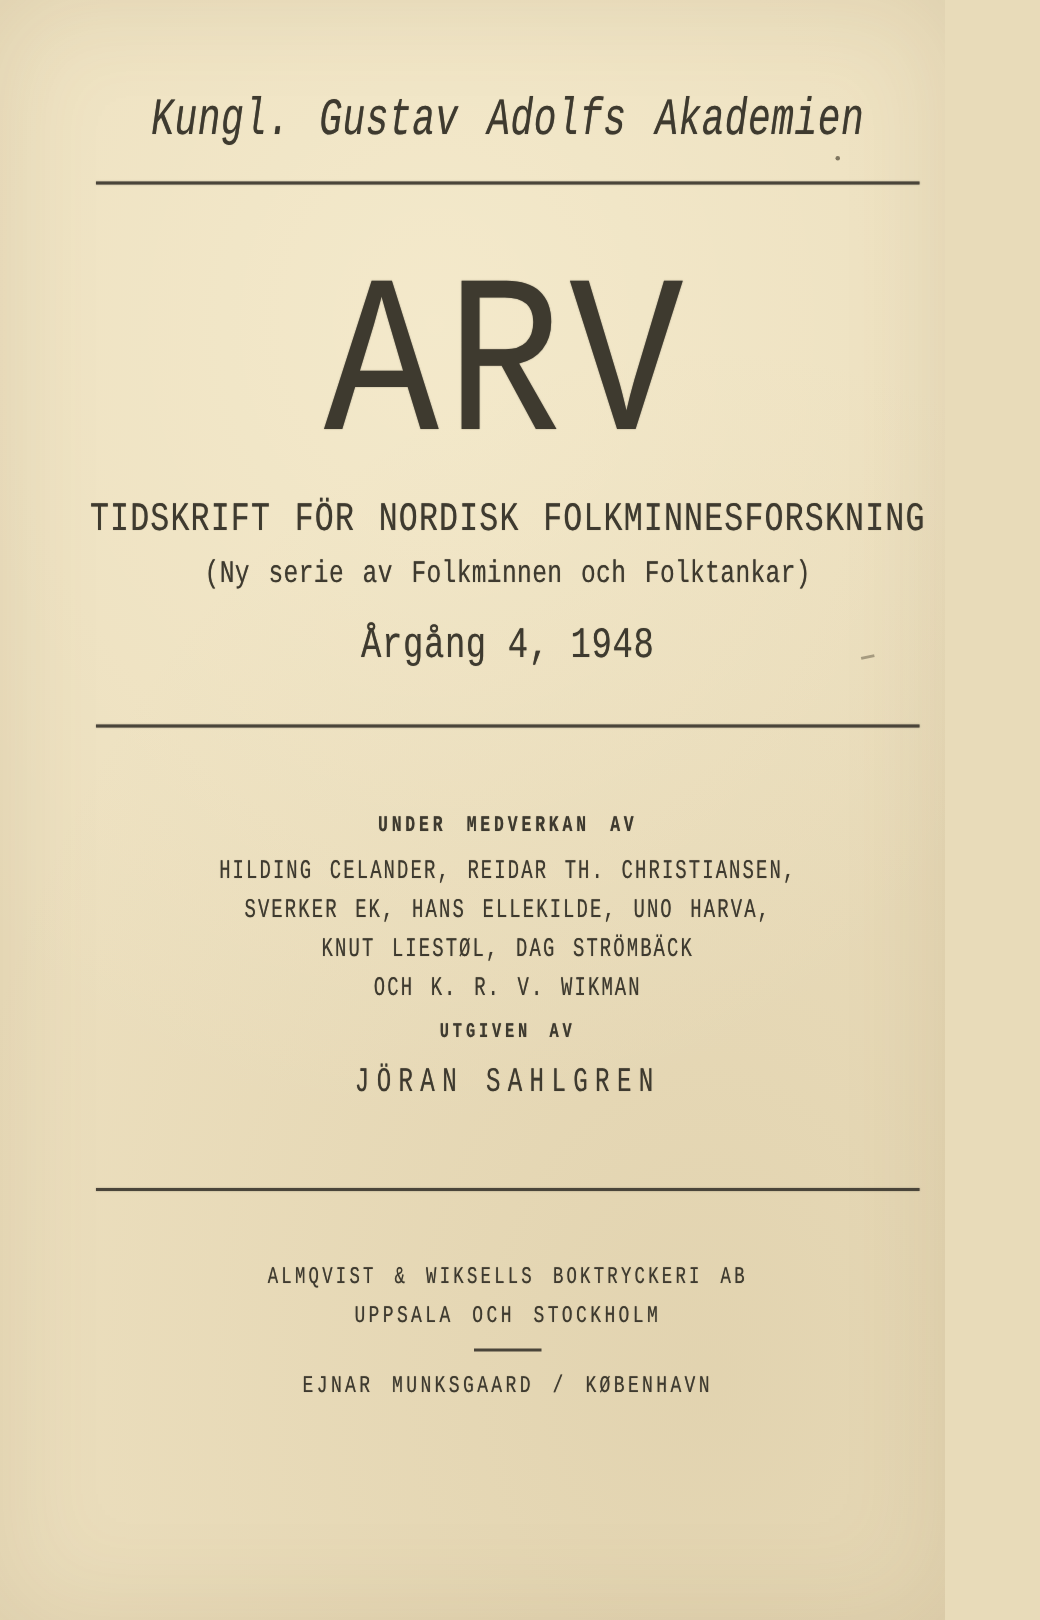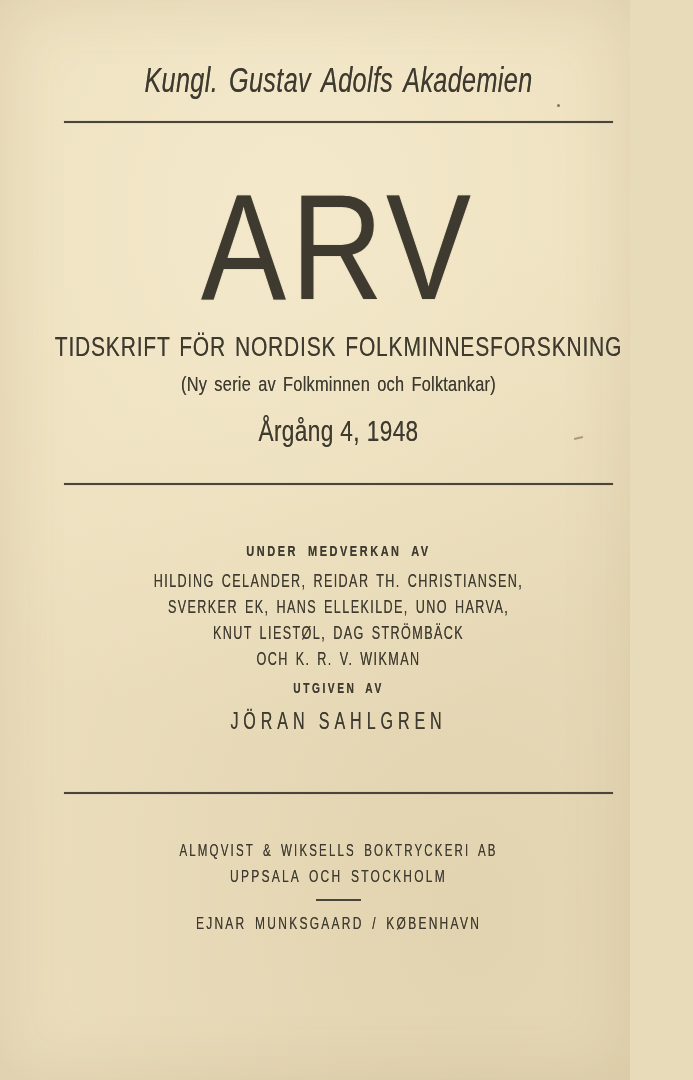--- a/index.html
+++ b/index.html
@@ -5,21 +5,21 @@
   html, body {
     margin: 0;
     padding: 0;
     background: #e8dbb9;
   }
   .page {
     position: relative;
     width: 630px;
     height: 1080px;
     overflow: hidden;
-    font-family: Liberation Sans, sans-serif;
+    font-family: Liberation Mono, monospace;
     color: #3e3a2f;
     background:
       radial-gradient(120% 80% at 46% 20%, rgba(255,248,222,0.40), rgba(255,248,222,0) 62%),
       radial-gradient(140% 110% at 75% 85%, rgba(190,170,125,0.22), rgba(190,170,125,0) 58%),
       #ecdfbe;
     box-shadow: inset 0 0 70px rgba(125,102,58,0.14);
   }
   .line {
     position: absolute;
     left: -69px;

